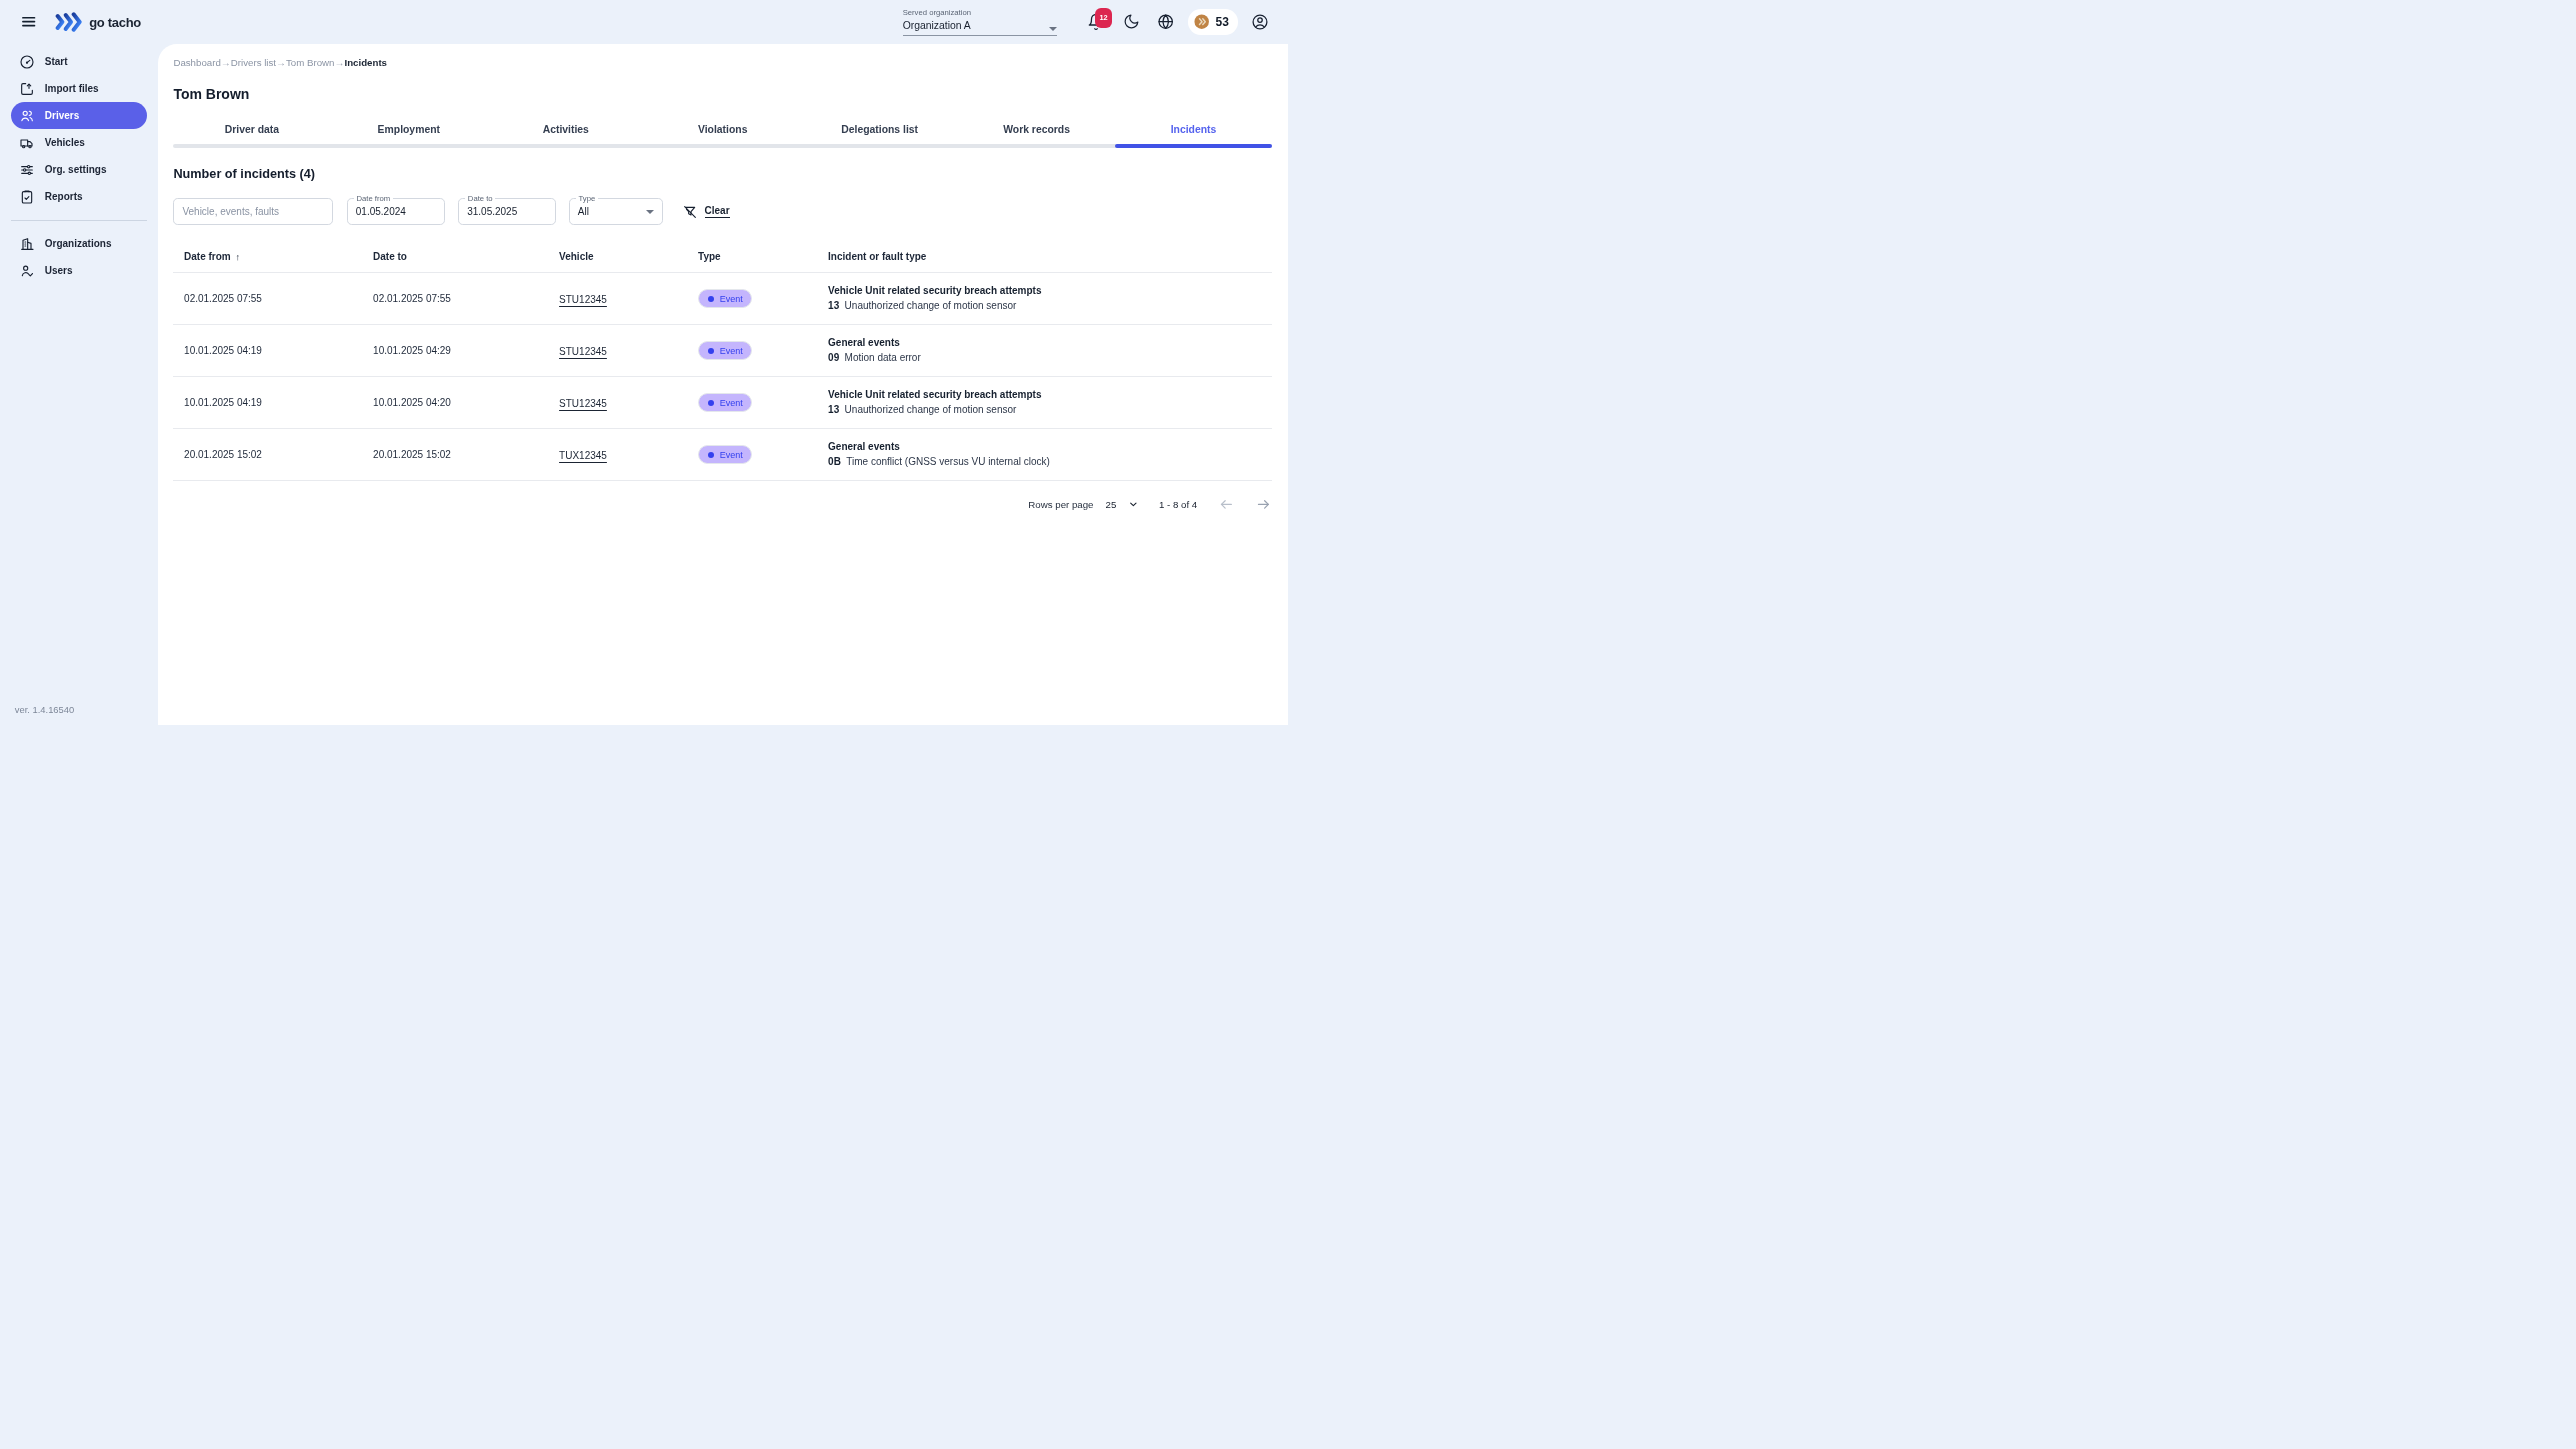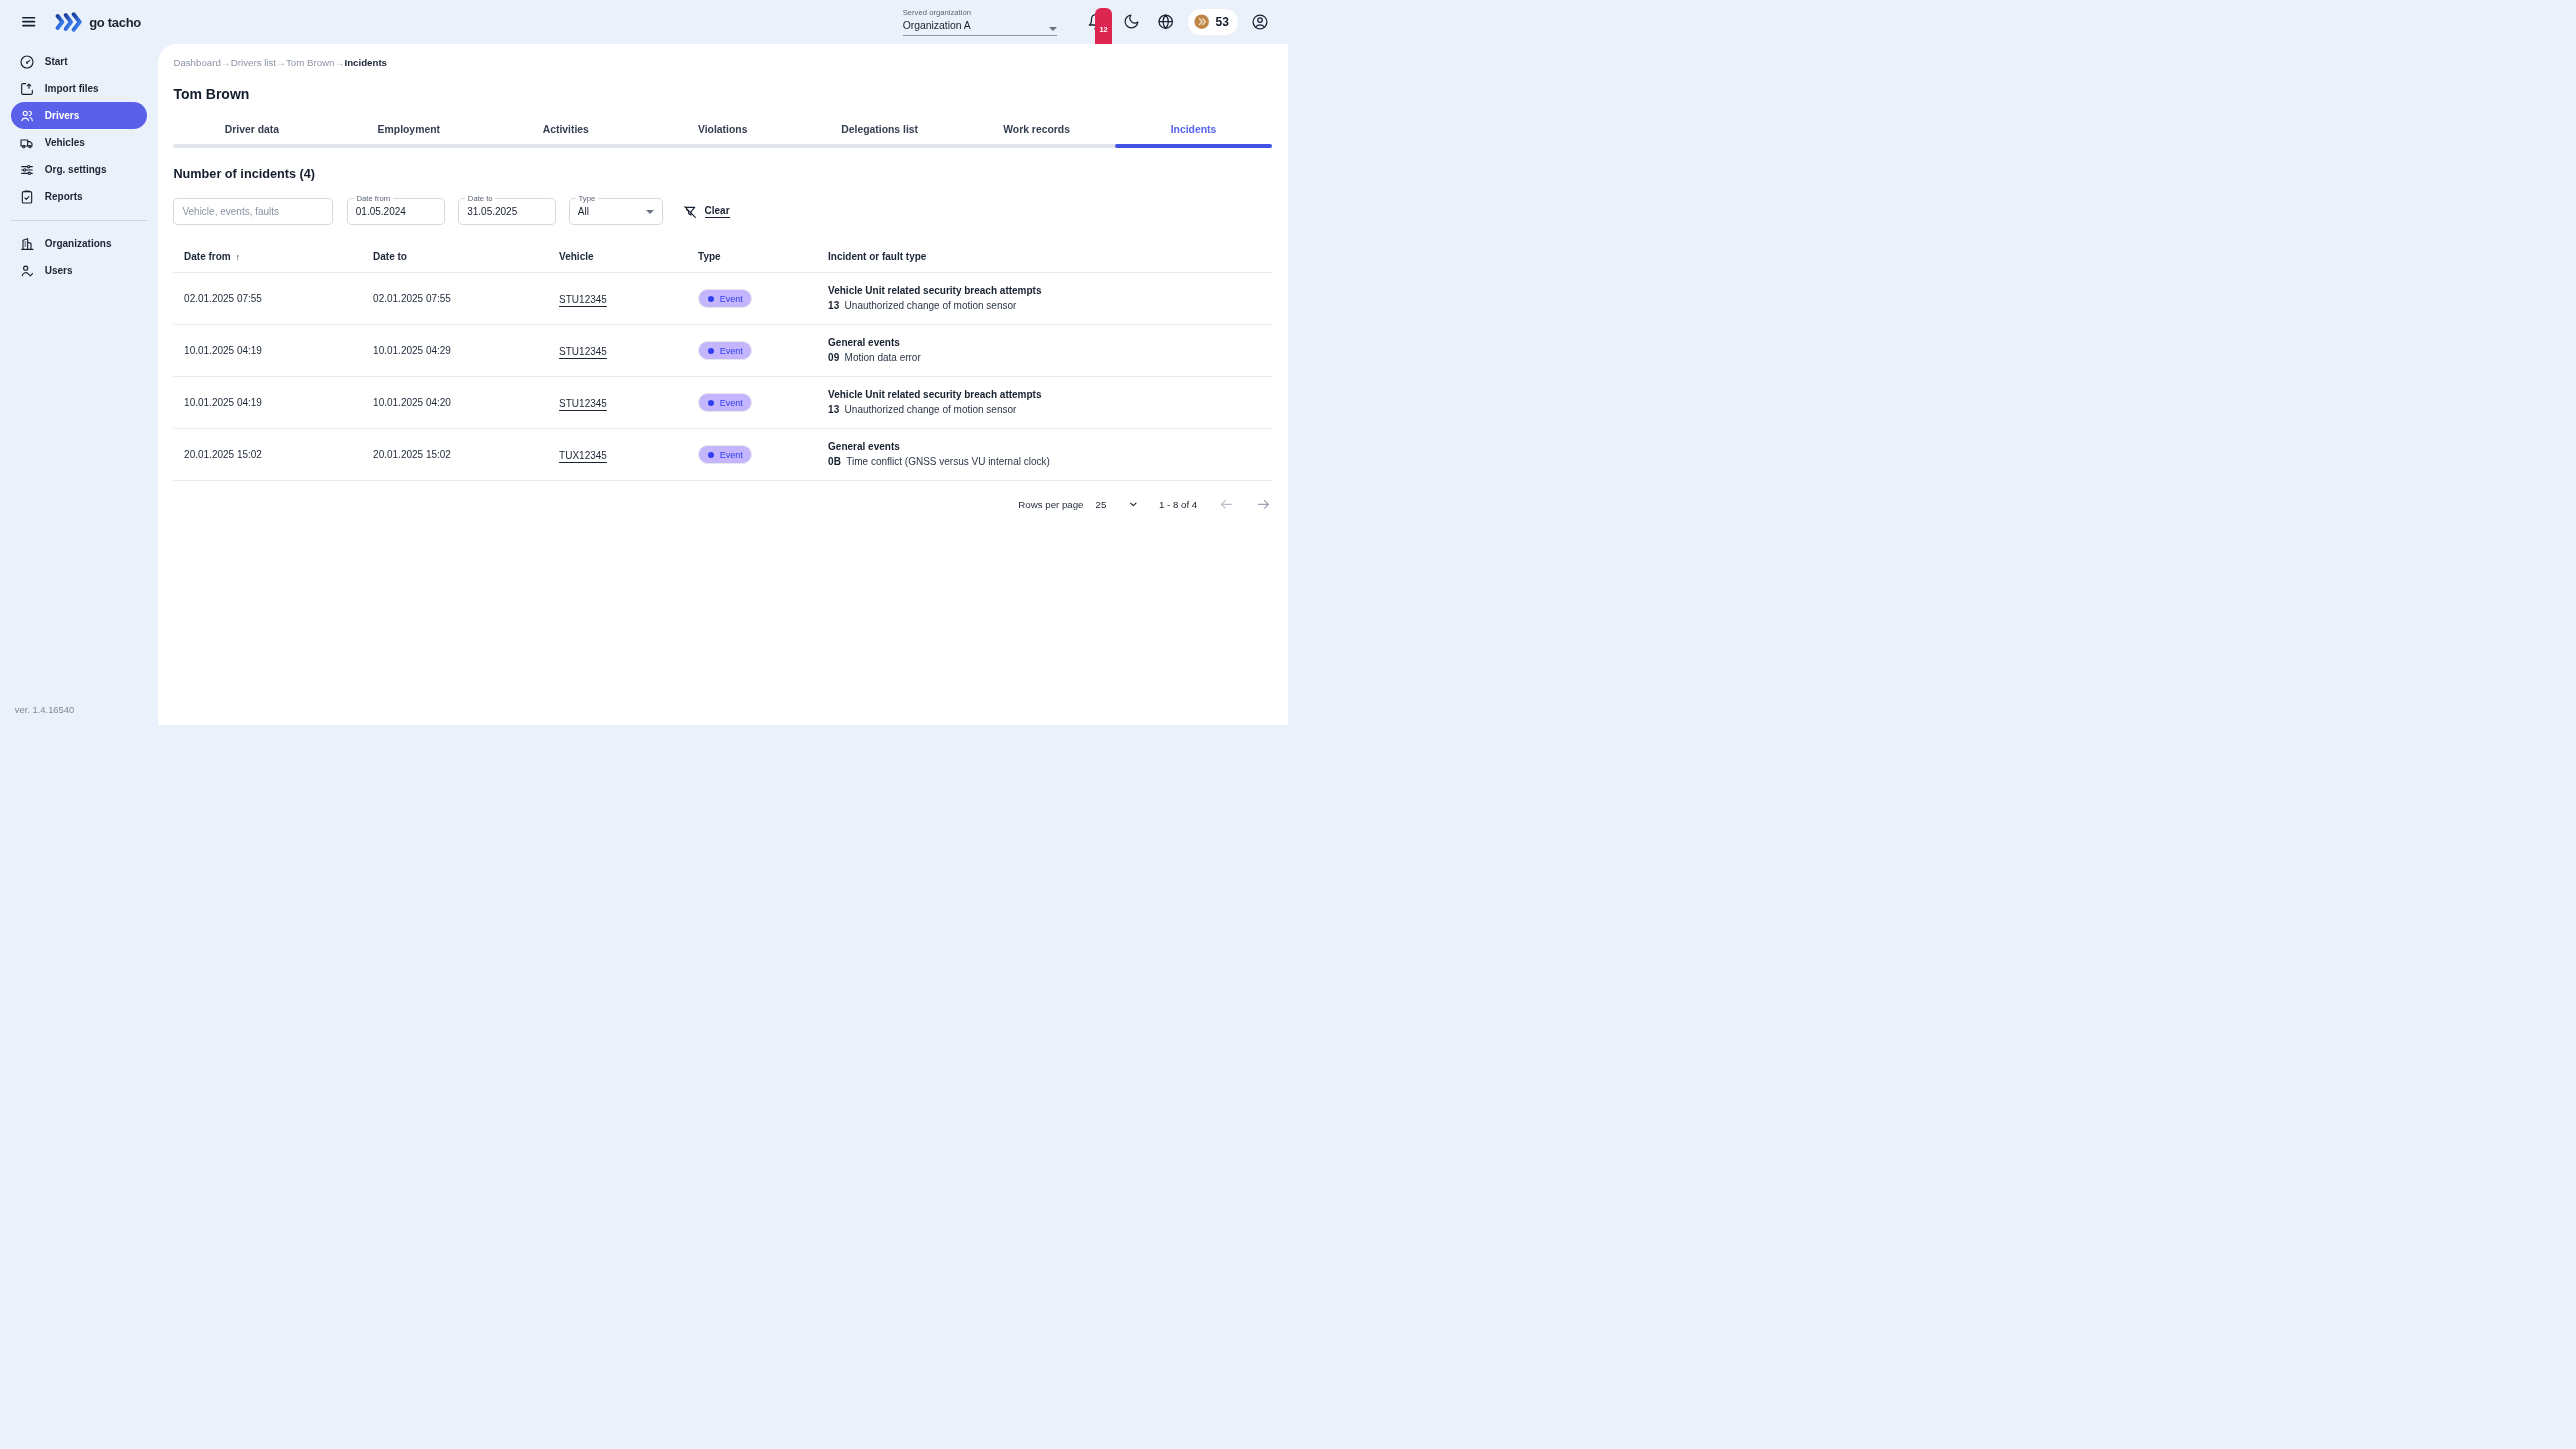--- a/index.html
+++ b/index.html
@@ -16,21 +16,21 @@
   .hamburger { margin-left:17.4px; width:23px; height:23px; display:flex; align-items:center; justify-content:center; cursor:pointer; }
   .logo { display:flex; align-items:center; gap:6px; margin-left:14.8px; cursor:pointer; }
   .logo-text { font-size:13px; font-weight:700; color:#1b2433; letter-spacing:-0.3px; }
   .topbar-right { margin-left:auto; display:flex; align-items:center; padding-right:14.8px; gap:9.4px; }
   .served-org { width:154px; margin-right:17.4px; border-bottom:0.7px solid #8a94a3; padding-bottom:3.4px; cursor:pointer; }
   .served-org-label { font-size:7.7px; color:#5b6575; margin-bottom:2.7px; }
   .served-org-row { display:flex; align-items:flex-end; justify-content:space-between; }
   .served-org-value { font-size:10.4px; color:#18202e; }
   .caret-tri { width:0; height:0; border-left:4px solid transparent; border-right:4px solid transparent; border-top:4.7px solid #6a7382; }
   .icon-btn { width:25.5px; height:25.5px; display:flex; align-items:center; justify-content:center; position:relative; cursor:pointer; }
-  .notif-badge { position:absolute; top:-1.3px; right:-2.7px; background:#dc2650; color:#fff; font-size:7.4px; font-weight:700; border-radius:6px; padding:18px 4px; line-height:1.1; }
+  .notif-badge { position:absolute; top:-1.3px; right:-2.7px; background:#dc2650; color:#fff; font-size:7.4px; font-weight:700; border-radius:6px; padding:6px 4px; line-height:1.1; }
   .credits-pill { background:#fff; border-radius:12.7px; height:25.5px; display:flex; align-items:center; gap:5.4px; padding:0 9.4px 0 4.7px; cursor:pointer; }
   .credits-value { font-size:12px; font-weight:700; color:#111a28; }
   
   .sidebar { position:absolute; top:44px; left:0; width:158px; bottom:0; padding-top:4px; }
   .nav-item { height:27px; margin:0 10.7px; display:flex; align-items:center; gap:9.4px; padding-left:8.7px; border-radius:13.4px; cursor:pointer; }
   .nav-item .lbl { font-size:10px; font-weight:600; color:#1c2434; }
   .nav-item.active { background:#5a60e8; }
   .nav-item.active .lbl { color:#ffffff; }
   .side-divider { height:0.7px; background:#ccd5e2; margin:10px 10.7px 9.4px 10.7px; }
   .version { position:absolute; left:14.8px; bottom:10px; font-size:9.4px; color:#7d8798; }
@@ -73,21 +73,21 @@
   .veh-link { font-size:10px; font-weight:500; color:#1b2433; text-decoration:underline; text-underline-offset:2.7px; cursor:pointer; display:inline-block; }
   .badge { display:inline-flex; align-items:center; gap:6px; height:19.5px; padding:0 8.7px; border:0.7px solid #e4e7ec; border-radius:10px; background:#c4b5fd; }
   .badge .dot { width:6px; height:6px; border-radius:50%; background:#3340ee; }
   .badge .btxt { font-size:9px; font-weight:500; color:#3340ee; }
   .inc-title { font-size:10px; font-weight:700; color:#16202f; line-height:1.45; }
   .inc-line2 { font-size:10px; color:#2c3648; line-height:1.45; }
   .inc-code { font-weight:700; color:#16202f; margin-right:5.4px; }
   
   .pagination { display:flex; align-items:center; justify-content:flex-end; margin-top:14.8px; gap:0; }
   .pg-label { font-size:9.7px; color:#27303f; }
-  .pg-select { display:flex; align-items:center; gap:22px; margin-left:12px; cursor:pointer; }
+  .pg-select { display:flex; align-items:center; gap:12px; margin-left:12px; cursor:pointer; }
   .pg-value { font-size:9.7px; color:#18202e; }
   .pg-range { font-size:9.7px; color:#18202e; margin-left:20px; }
   .pg-arrow { margin-left:20px; width:17.4px; height:17.4px; display:flex; align-items:center; justify-content:center; cursor:pointer; }
   
   .ic { stroke:#172030; fill:none; stroke-width:1.7; stroke-linecap:round; stroke-linejoin:round; }
   .ic-white { stroke:#ffffff; }
 </style>
 </head>
 <body>
 

